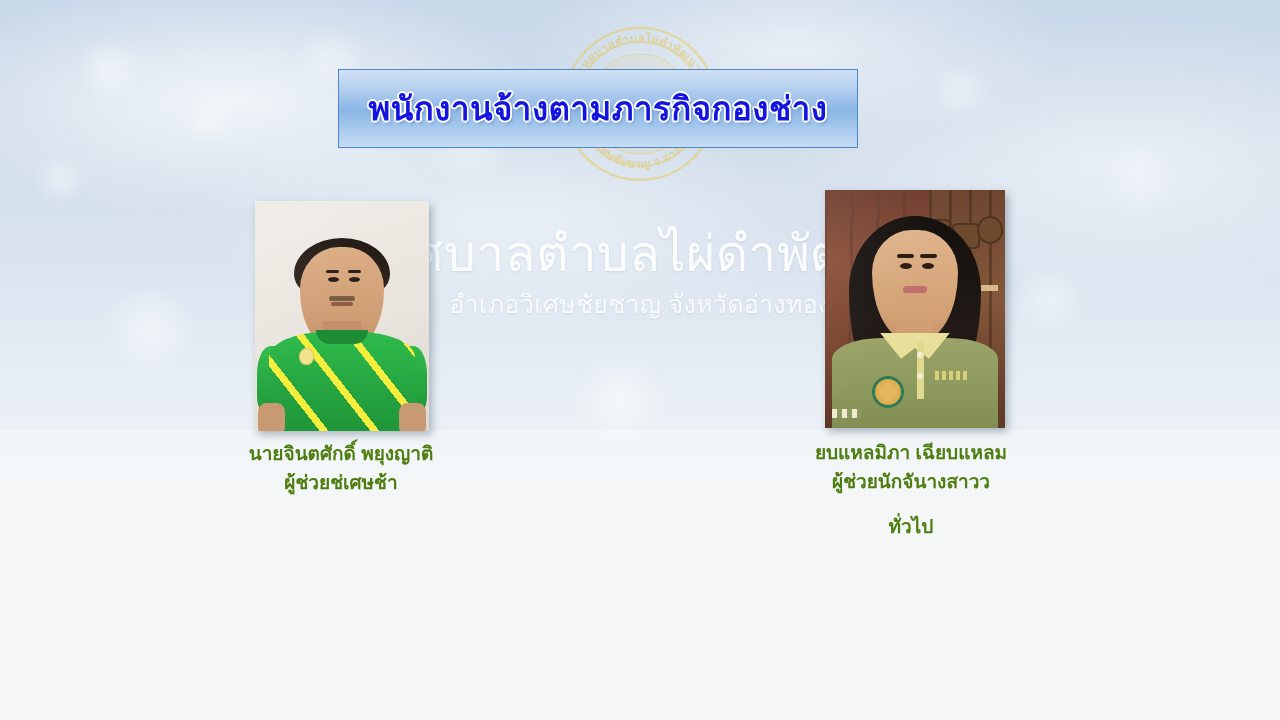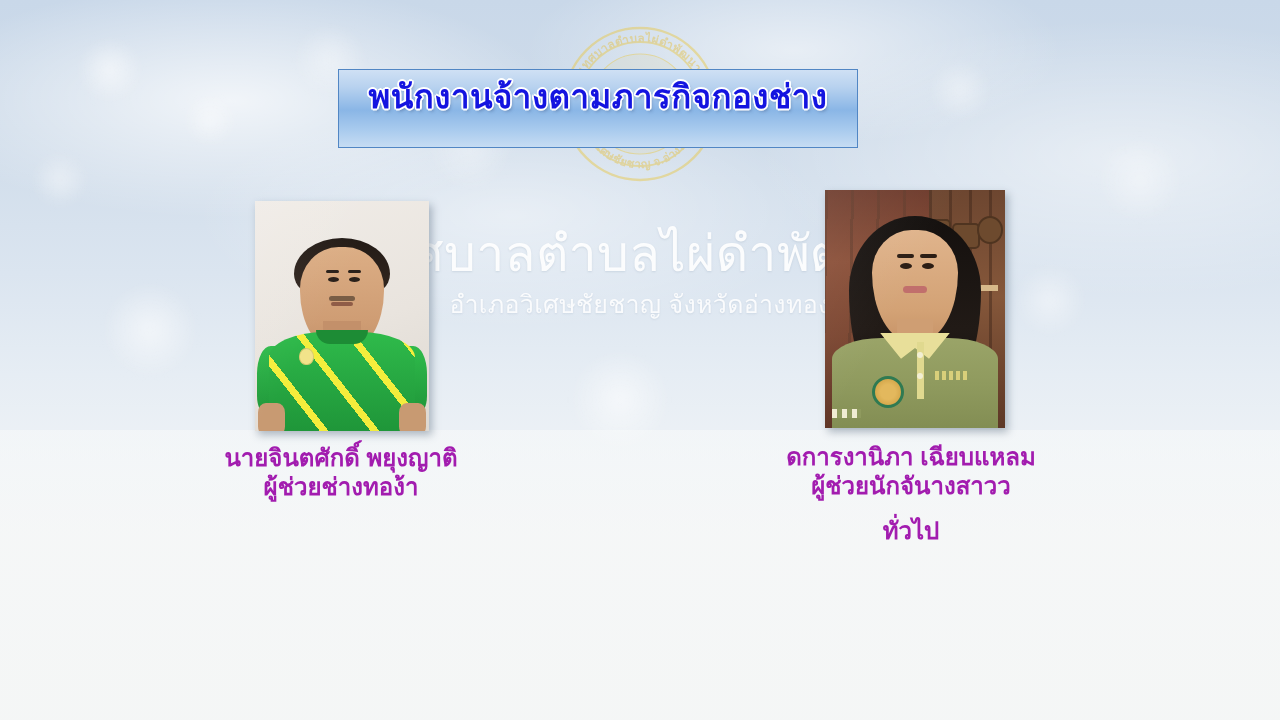--- a/index.html
+++ b/index.html
@@ -73,21 +73,21 @@
     color:rgba(255,255,255,.88);
     text-shadow:0 1px 2px rgba(140,160,180,.22);
     letter-spacing:.3px; white-space:nowrap;
   }
 
   
   .title-banner {
     position:absolute; left:338px; top:69px; width:520px; height:79px;
     border:1.5px solid #5186c4;
     background:linear-gradient(180deg,#cfe0f4 0%, #b8d2ef 22%, #8ab6e6 52%, #a9cbee 78%, #c6dcf3 100%);
-    display:flex; justify-content:center;
+    display:flex; align-items:center; justify-content:center;
   }
   .title-text {
     font-size:33px; font-weight:700; color:#1414e0;
     letter-spacing:.5px; white-space:nowrap;
     text-shadow:
       -1.4px -1.4px 0 #ffffff,  1.4px -1.4px 0 #ffffff,
       -1.4px  1.4px 0 #ffffff,  1.4px  1.4px 0 #ffffff,
        0 -1.6px 0 #ffffff, 0 1.6px 0 #ffffff,
       -1.6px 0 0 #ffffff, 1.6px 0 0 #ffffff,
        2px 3px 3px rgba(60,80,120,.35);
@@ -95,21 +95,21 @@
 
   
   .person { position:absolute; }
   .photo-frame {
     position:absolute;
     box-shadow:3px 4px 8px rgba(70,90,110,.40);
     overflow:hidden; background:#e9e6e2;
   }
   .person-caption {
     position:absolute; text-align:center; width:100%;
-    font-size:24px; font-weight:700; color:#a21caf; line-height:1.42;
+    font-size:19px; font-weight:700; color:#4d7c0f; line-height:1.42;
     white-space:nowrap;
   }
 
   
   .ph-wall   { position:absolute; inset:0; background:linear-gradient(160deg,#f0ece7 0%, #e9e4de 55%, #ddd8d1 100%); }
   .ph-neck   { position:absolute; left:50%; top:52%; width:38px; height:28px; margin-left:-19px;
                background:#c3906a; border-radius:0 0 14px 14px; }
   .ph-shirt  { position:absolute; left:8%; top:57%; width:84%; height:43%;
                background:
                  repeating-linear-gradient(52deg, rgba(255,241,60,.95) 0 7px, rgba(0,0,0,0) 7px 40px),
@@ -267,21 +267,21 @@
       <div class="ph-sleeveL"></div>
       <div class="ph-sleeveR"></div>
       <div class="ph-shirt"></div>
       <div class="ph-collar"></div>
       <div class="ph-badge"></div>
       <div class="ph-armL"></div>
       <div class="ph-armR"></div>
       <div class="photo-sheen"></div>
     </div>
     <div class="person-caption" style="top:240px;">นายจินตศักดิ์ พยุงญาติ</div>
-    <div class="person-caption" style="top:269px;">ผู้ช่วยช่างทอง้า</div>
+    <div class="person-caption" style="top:269px;">ผู้ช่วยช่เศษช้า</div>
   </div>
 
   <div class="person" style="left:781px; top:190px; width:260px;">
     <div class="photo-frame" style="left:44px; top:0; width:180px; height:238px;">
       <div class="pw-wall"></div>
       <div class="pw-wood2"></div>
       <div class="pw-basket" style="right:30%; top:12%; width:26px; height:26px;"></div>
       <div class="pw-basket" style="right:14%; top:14%; width:28px; height:26px;"></div>
       <div class="pw-basket" style="right:1%;  top:11%; width:26px; height:28px; border-radius:50%;"></div>
       <div class="pw-shelf"></div>
@@ -297,18 +297,18 @@
       <div class="pw-shirt"></div>
       <div class="pw-collar"></div>
       <div class="pw-placket"></div>
       <div class="pw-btn" style="top:68%"></div>
       <div class="pw-btn" style="top:77%"></div>
       <div class="pw-emb"></div>
       <div class="pw-logo2"></div>
       <div class="pw-strip"></div>
       <div class="photo-sheen"></div>
     </div>
-    <div class="person-caption" style="top:250px;">ดการงานิภา เฉียบแหลม</div>
+    <div class="person-caption" style="top:250px;">ยบแหลมิภา เฉียบแหลม</div>
     <div class="person-caption" style="top:279px;">ผู้ช่วยนักจันางสาวว</div>
     <div class="person-caption" style="top:324px;">ทั่วไป</div>
   </div>
 
 </div>
 
 </body></html>

